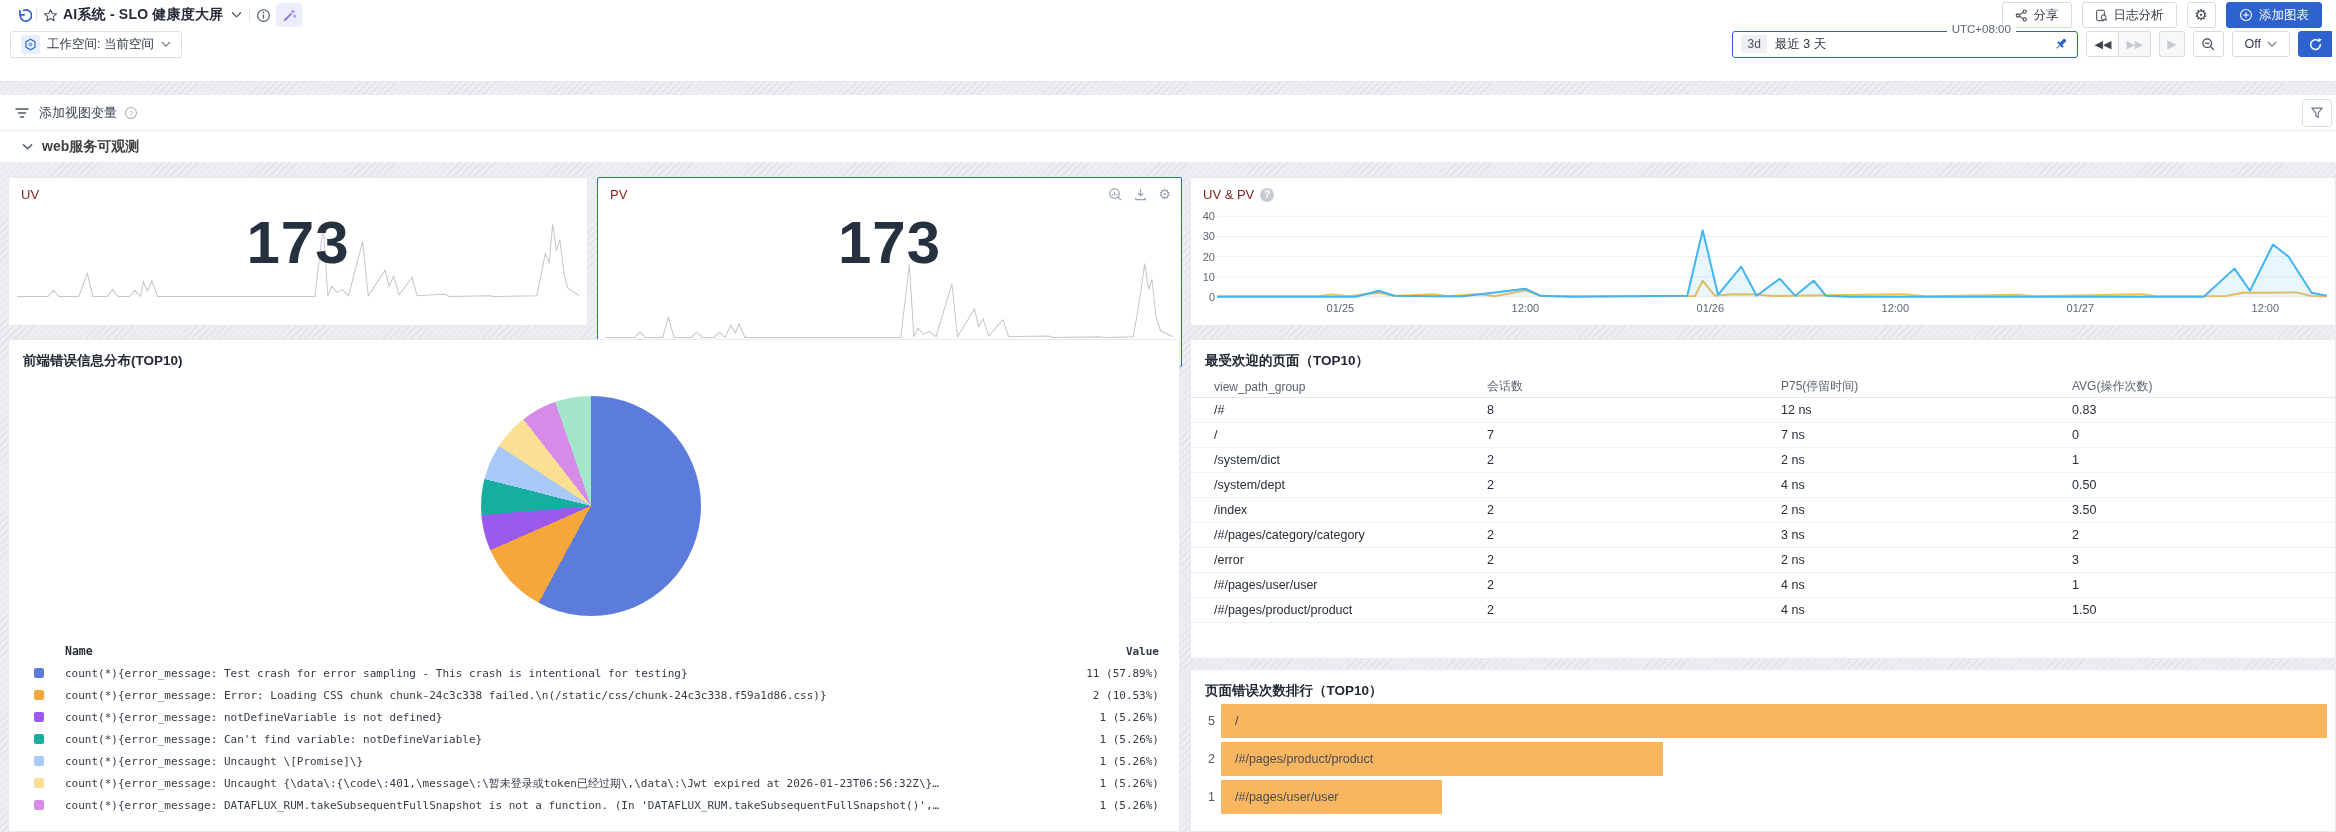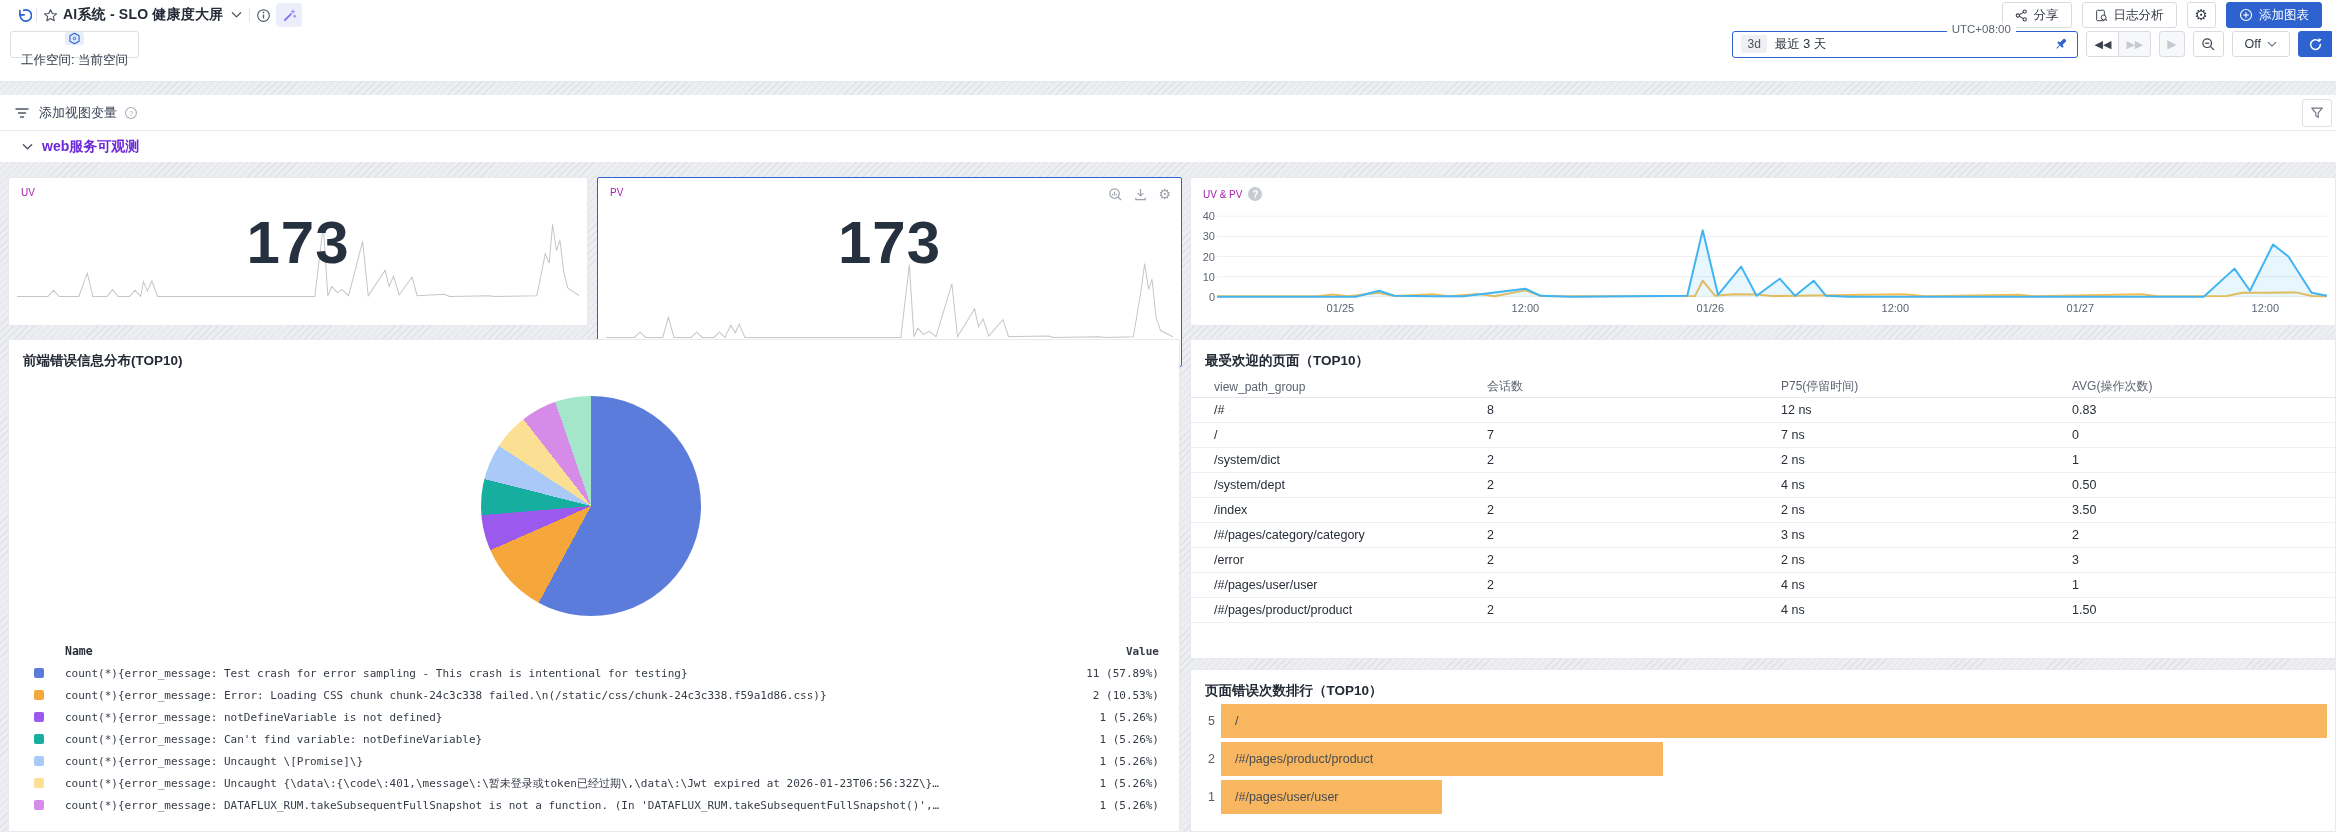--- a/index.html
+++ b/index.html
@@ -14,21 +14,21 @@
   .tb-left { display:flex; align-items:center; gap:0; }
   .tb-right { margin-left:auto; display:flex; align-items:center; gap:10px; padding-right:4px; }
   .vdiv { width:1px; height:14px; background:#e3e5ea; }
   .icon-btn { display:flex; align-items:center; justify-content:center; width:26px; height:24px; border-radius:4px; cursor:pointer; background:transparent; border:none; }
   .doc-title { font-size:14px; font-weight:600; color:#242b36; letter-spacing:.2px; }
   .chev { display:inline-block; }
   .btn { display:inline-flex; align-items:center; gap:6px; height:26px; padding:0 12px; border:1px solid #d8dbe1; border-radius:3px; background:#fff; font-size:12.5px; color:#323a46; cursor:pointer; }
   .btn.square { padding:0 7px; }
   .btn.primary { background:#2d62cf; border-color:#2d62cf; color:#fff; font-weight:500; }
   .wand-wrap { background:#eceefb; border-radius:4px; }
-  .ws-btn { display:inline-flex; align-items:center; gap:7px; height:27px; padding:0 10px; border:1px solid #dcdfe5; border-radius:3px; background:#fff; font-size:12.5px; color:#323a46; cursor:pointer;flex-direction:column; }
+  .ws-btn { display:inline-flex; align-items:center; gap:7px; height:27px; padding:0 10px; border:1px solid #dcdfe5; border-radius:3px; background:#fff; font-size:12.5px; color:#323a46; cursor:pointer; }
   .ws-ico { width:19px; height:19px; background:#e7eefb; border-radius:3px; display:flex; align-items:center; justify-content:center; }
 
   .time-box { position:relative; display:flex; align-items:center; gap:8px; width:346px; height:27px; border:1.5px solid #2d62cf; border-radius:3px; background:#fff; padding:0 8px; cursor:pointer; }
   .tz-label { position:absolute; top:-9px; left:62%; background:#fff; padding:0 5px; font-size:11.5px; color:#5c6573; }
   .range-badge { background:#eef0f4; color:#4b5563; border-radius:2px; font-size:12px; padding:2px 6px; }
   .range-text { font-size:12.5px; color:#2a313c; }
   .pin { margin-left:auto; display:flex; }
   .nav-group { display:flex; }
   .nav-group .btn { border-radius:0; }
   .nav-group .btn:first-child { border-radius:3px 0 0 3px; }
@@ -42,26 +42,26 @@
     background-image:repeating-linear-gradient(135deg, rgba(190,194,204,.28) 0 1px, transparent 1px 5px); }
   #gap1 { height:13px; }
 
   
   #varbar { height:36px; background:#fff; border-bottom:1px solid #e9ebef; display:flex; align-items:center; padding:0 10px 0 14px; }
   #varbar .label { font-size:13px; color:#3a4354; margin:0 7px 0 9px; }
   #funnel-btn { margin-left:auto; width:30px; height:28px; border:1px solid #dcdfe5; border-radius:3px; background:#fff; display:flex; align-items:center; justify-content:center; cursor:pointer; margin-right:-6px; }
 
   
   #sectionbar { height:31px; background:#fff; display:flex; align-items:center; padding-left:22px; gap:9px; cursor:pointer; }
-  #sectionbar .stitle { font-size:14px; font-weight:700; color:#6d28d9; }
+  #sectionbar .stitle { font-size:14px; font-weight:700; color:#404040; }
 
   
   #canvas { position:relative; height:670px; }
   .panel { position:absolute; background:#fff; border:1px solid #e7e9ed; border-radius:2px; overflow:hidden; }
-  .panel-title { font-size:10px; color:#a21caf; }
+  .panel-title { font-size:13px; color:#7f1d1d; }
   .panel-title.cn { font-weight:700; font-size:13.5px; color:#232a35; }
 
   
   #p-uv { left:8px; top:15px; width:580px; height:149px; }
   #p-pv { left:597px; top:15px; width:585px; height:190px; border:1.5px solid #2d62cf; }
   #p-uvpv { left:1190px; top:15px; width:1146px; height:149px; }
   .stat-title { position:absolute; left:12px; top:9px; }
   .big-num { position:absolute; left:0; right:0; top:30px; text-align:center; font-size:60px; font-weight:700; color:#26313f; letter-spacing:1px; z-index:2; }
   .spark { position:absolute; left:8px; right:8px; bottom:24px; height:82px; z-index:1; }
   .spark svg { width:100%; height:100%; }

